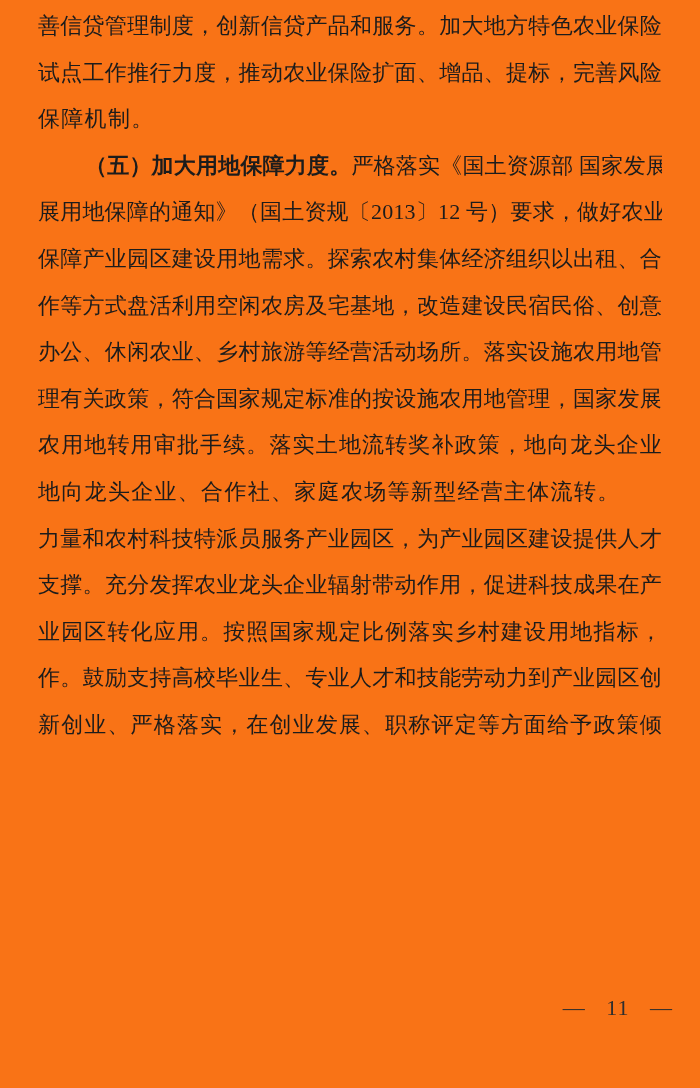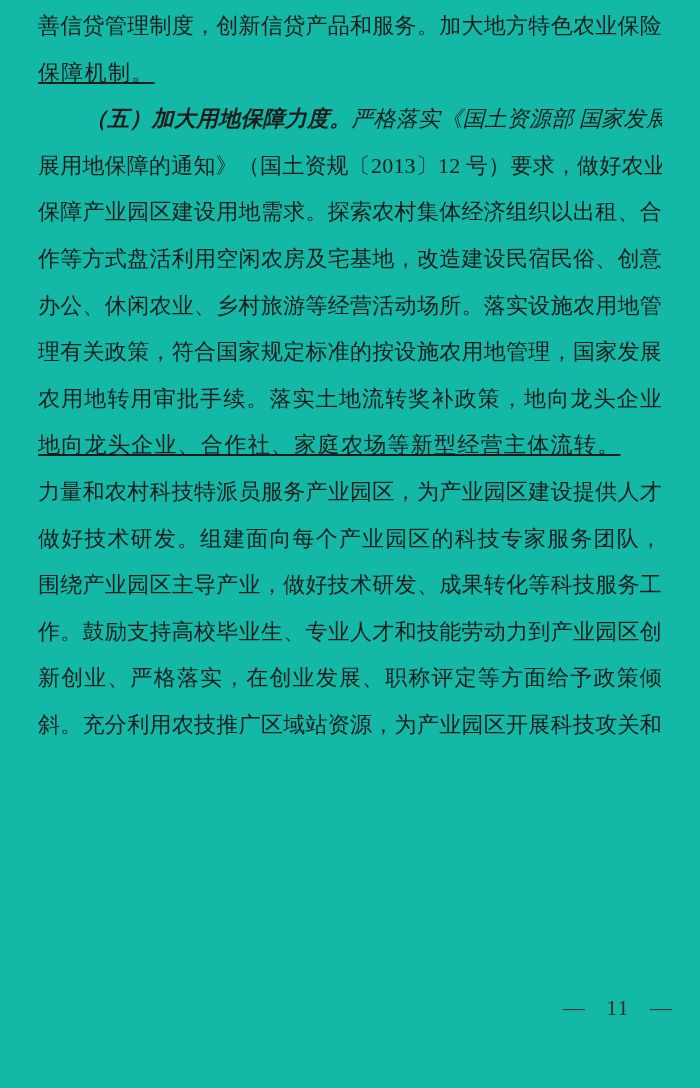--- a/index.html
+++ b/index.html
@@ -5,21 +5,21 @@
   html, body {
     margin: 0;
     padding: 0;
     background: #ffffff;
   }
   .page {
     position: relative;
     width: 700px;
     height: 1088px;
     margin: 0 auto;
-    background: #14b8a6;
+    background: #f97316;
     color: #1c1c1c;
     font-family: "Liberation Serif", serif;
     overflow: hidden;
   }
   .doc-lines {
     position: absolute;
     top: 3px;
     left: 38px;
     right: 38px;
   }
@@ -29,27 +29,25 @@
     height: 46.6px;
     white-space: nowrap;
     text-align: justify;
     text-align-last: justify;
     text-justify: inter-character;
     letter-spacing: 0.2px;
     overflow: hidden;
   }
   .line.indent {
     text-indent: 47px;
-    font-style: italic;
   }
   .line.short {
     text-align: right;
     text-align-last: left;
     letter-spacing: 1.3px;
-    text-decoration: underline;
   }
   .line b {
     font-weight: 700;
     letter-spacing: 0.2px;
   }
   .pagenum {
     position: absolute;
     top: 995px;
     right: 27px;
     font-size: 22px;
@@ -59,30 +57,30 @@
     word-spacing: 14px;
     text-align: center;
   }
 </style>
 </head>
 <body>
 
 <div class="page">
   <div class="doc-lines">
       <div class="line">善信贷管理制度，创新信贷产品和服务。加大地方特色农业保险</div>
+      <div class="line">试点工作推行力度，推动农业保险扩面、增品、提标，完善风险</div>
       <div class="line short">保障机制。</div>
       <div class="line indent"><b>（五）加大用地保障力度。</b>严格落实《国土资源部 国家发展</div>
       <div class="line">展用地保障的通知》（国土资规〔2013〕12 号）要求，做好农业</div>
       <div class="line">保障产业园区建设用地需求。探索农村集体经济组织以出租、合</div>
       <div class="line">作等方式盘活利用空闲农房及宅基地，改造建设民宿民俗、创意</div>
       <div class="line">办公、休闲农业、乡村旅游等经营活动场所。落实设施农用地管</div>
       <div class="line">理有关政策，符合国家规定标准的按设施农用地管理，国家发展</div>
       <div class="line">农用地转用审批手续。落实土地流转奖补政策，地向龙头企业</div>
       <div class="line short">地向龙头企业、合作社、家庭农场等新型经营主体流转。</div>
       <div class="line">力量和农村科技特派员服务产业园区，为产业园区建设提供人才</div>
-      <div class="line">做好技术研发。组建面向每个产业园区的科技专家服务团队，</div>
-      <div class="line">围绕产业园区主导产业，做好技术研发、成果转化等科技服务工</div>
+      <div class="line">支撑。充分发挥农业龙头企业辐射带动作用，促进科技成果在产</div>
+      <div class="line">业园区转化应用。按照国家规定比例落实乡村建设用地指标，</div>
       <div class="line">作。鼓励支持高校毕业生、专业人才和技能劳动力到产业园区创</div>
       <div class="line">新创业、严格落实，在创业发展、职称评定等方面给予政策倾</div>
-      <div class="line">斜。充分利用农技推广区域站资源，为产业园区开展科技攻关和</div>
     </div>
   <div class="pagenum">— 11 —</div>
 </div>
 
 </body></html>

